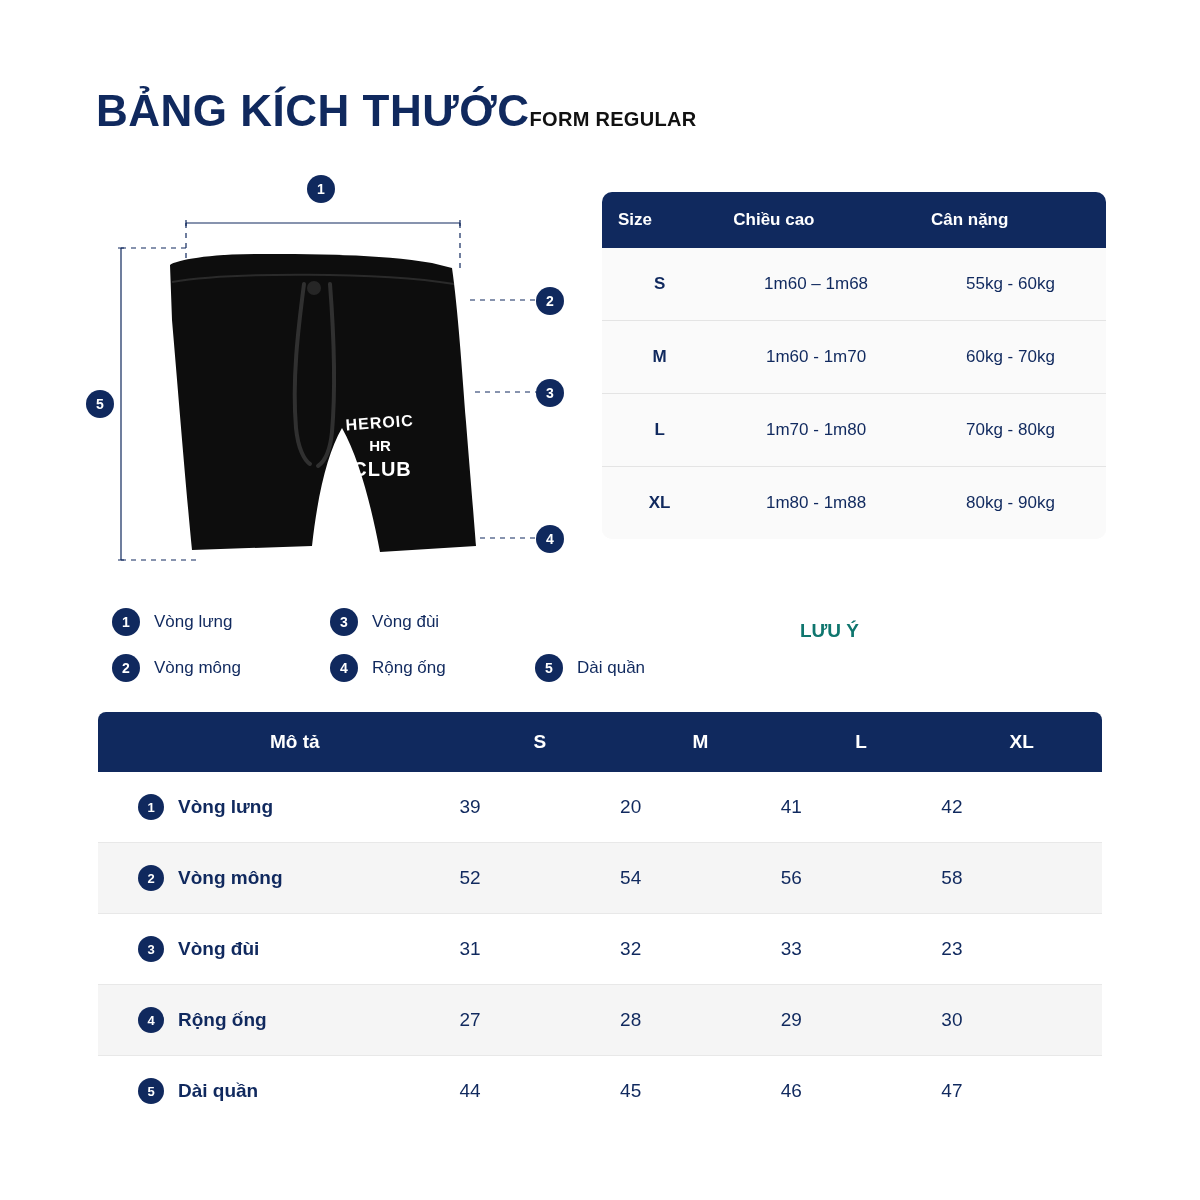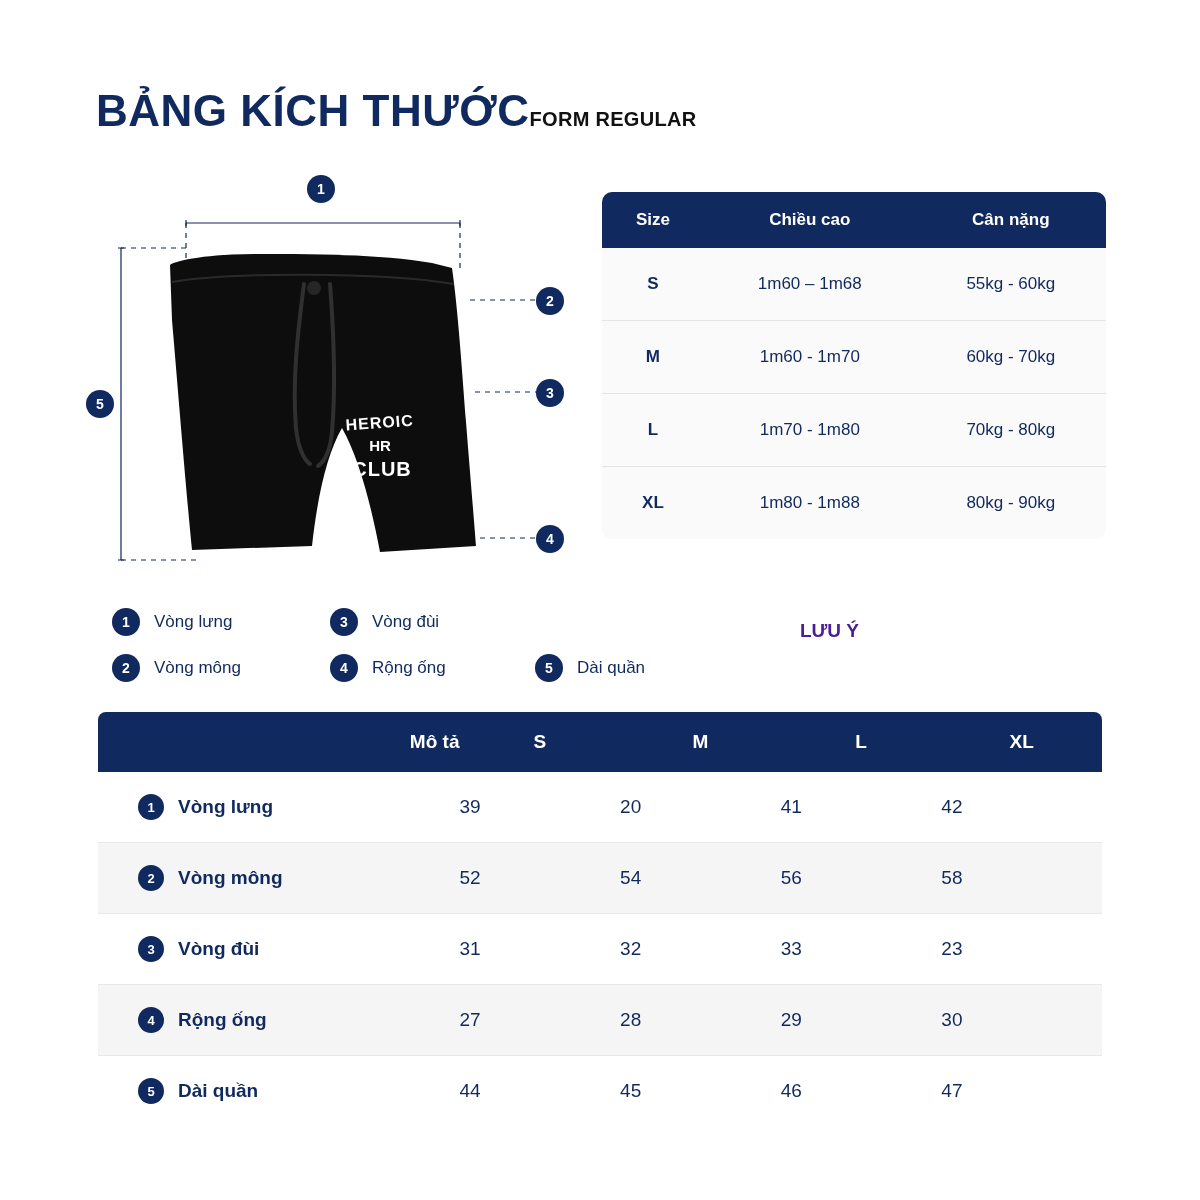--- a/index.html
+++ b/index.html
@@ -49,34 +49,34 @@
     font-size: 14px; font-weight: 700;
     display: flex; align-items: center; justify-content: center;
     flex: 0 0 28px;
   }
   .legend-item .lbl { margin-left: 14px; font-size: 17px; color: #10295e; }
   .legend-col-1 { width: 218px; }
   .legend-col-2 { width: 205px; }
 
   
   .note { position: absolute; left: 800px; top: 620px; width: 330px; text-align: left; }
-  .note-title { font-size: 19px; font-weight: 700; color: #4c1d95; margin-bottom: 7px; }
+  .note-title { font-size: 19px; font-weight: 700; color: #0f766e; margin-bottom: 7px; }
   .note-text { font-size: 18px; color: #10295e; }
 
   
   .range-table {
     position: absolute; left: 602px; top: 192px; width: 504px;
     border-radius: 10px; overflow: hidden;
     background: #fafafa;
   }
   .range-table table { width: 100%; border-collapse: collapse; }
   .range-table thead th {
     background: #10295e; color: #ffffff;
     font-size: 17px; font-weight: 700;
-    padding: 18px 8px; text-align: center;
+    padding: 18px 16px; text-align: left;
   }
   .range-table tbody td {
     font-size: 17px; color: #10295e;
     text-align: center; padding: 26px 0;
     border-bottom: 1px solid #e4e4e4;
     background: #fafafa;
   }
   .range-table tbody tr:last-child td { border-bottom: none; }
   .range-table tbody td.sz { font-weight: 700; }
 
@@ -84,21 +84,21 @@
   .meas-table {
     position: absolute; left: 98px; top: 712px; width: 1004px;
     border-radius: 8px; overflow: hidden;
   }
   .meas-table table { width: 100%; border-collapse: collapse; table-layout: fixed; }
   .meas-table thead th {
     background: #10295e; color: #ffffff;
     font-size: 19px; font-weight: 700;
     padding: 19px 0;
   }
-  .meas-table thead th.desc { text-align: right; padding-left: 32px; }
+  .meas-table thead th.desc { text-align: center; padding-left: 32px; }
   .meas-table tbody td {
     font-size: 19px; color: #10295e; text-align: left;
     padding: 22px 0; border-bottom: 1px solid #e8e8e8;
   }
   .meas-table tbody tr:nth-child(even) td { background: #f5f5f5; }
   .meas-table tbody tr:nth-child(odd) td { background: #ffffff; }
   .meas-table tbody tr:last-child td { border-bottom: none; }
   .meas-table td.desc {
     text-align: left; padding-left: 40px;
     font-weight: 700;

